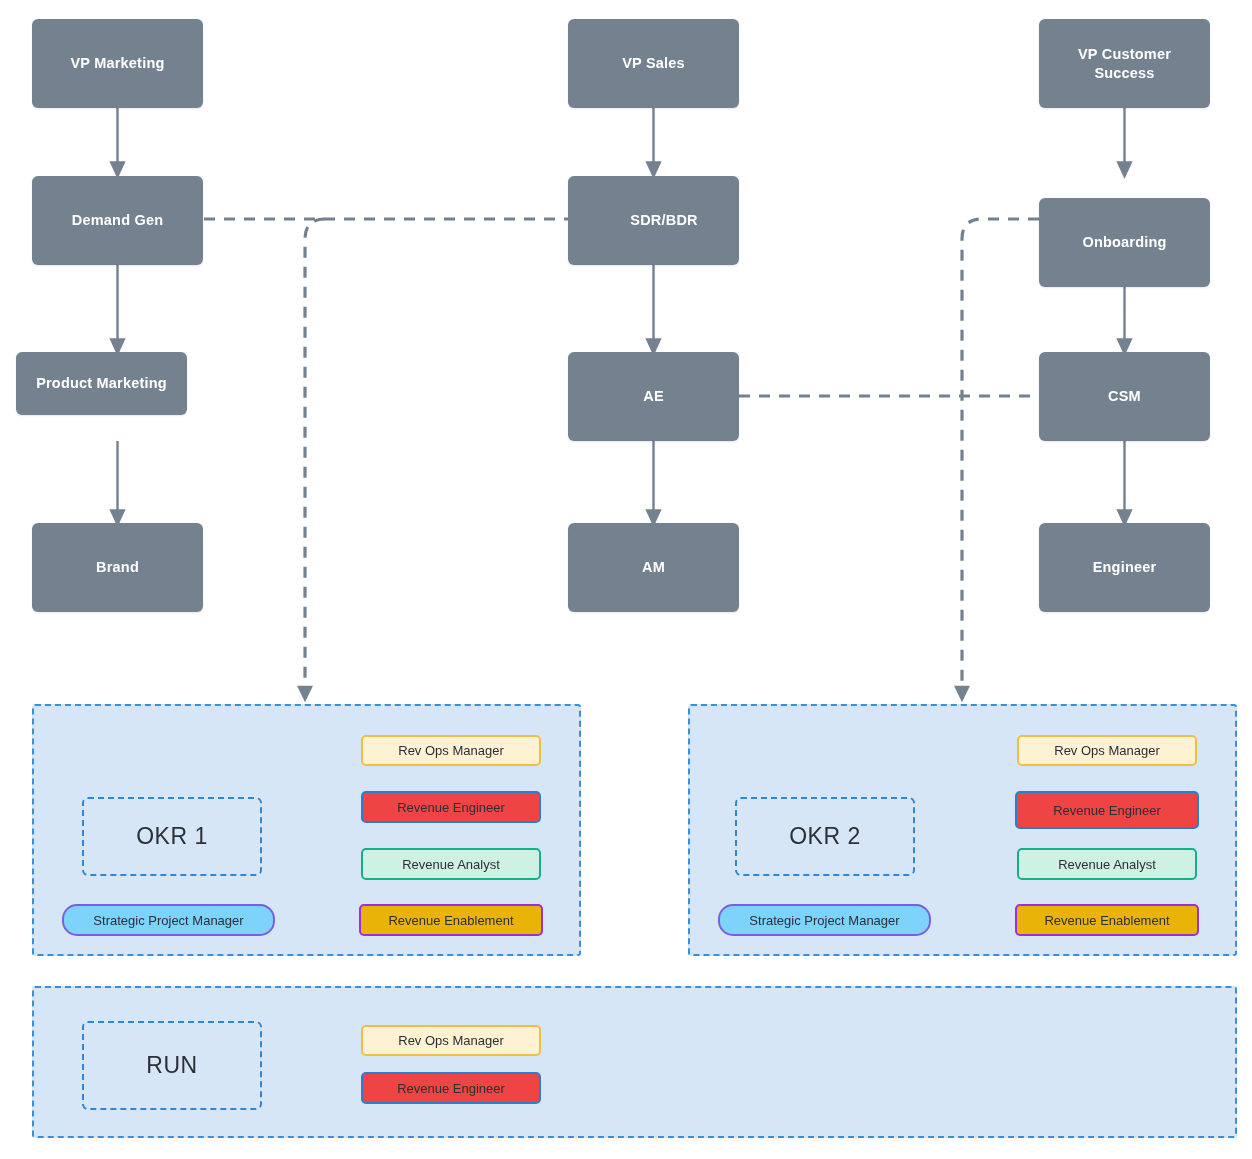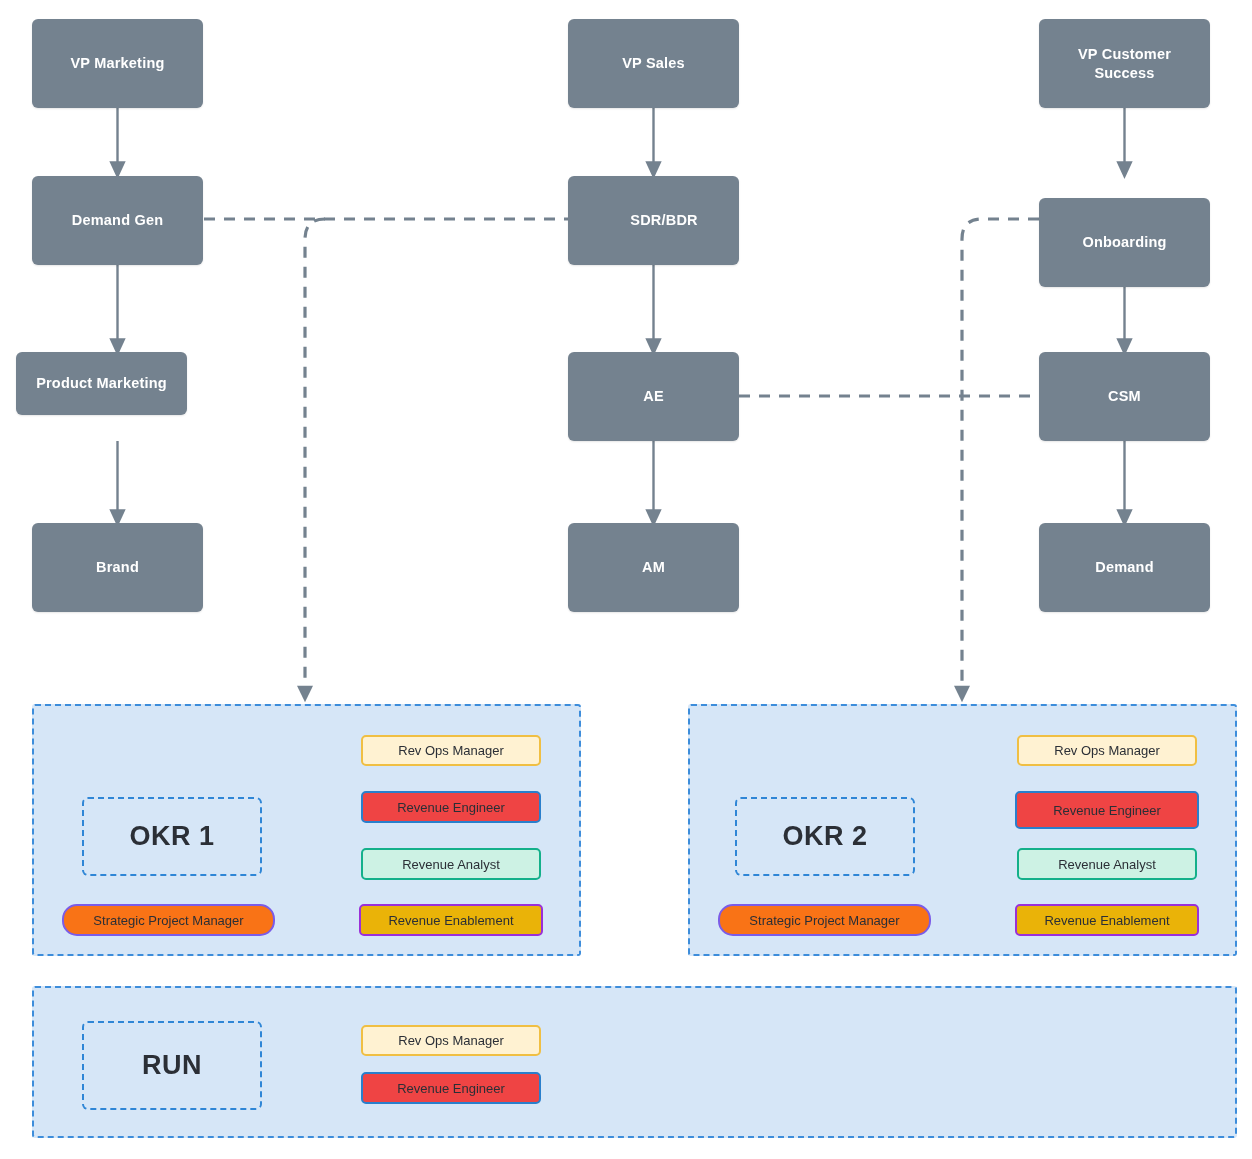--- a/index.html
+++ b/index.html
@@ -39,42 +39,42 @@
   }
   
   .grouplabel{
     position:absolute;
     box-sizing:border-box;
     border:2px dashed #2f86d6;
     border-radius:6px;
     background:transparent;
     display:flex;align-items:center;justify-content:center;
     color:#2b2f36;
-    font-size:27px;
-    font-weight:700;
+    font-size:23px;
+    font-weight:400;
     letter-spacing:.5px;
   }
   
   .chip{
     position:absolute;
     box-sizing:border-box;
     border-radius:5px;
     border-width:2px;
     border-style:solid;
     display:flex;align-items:center;justify-content:center;
     font-size:13px;
     color:#2b2f36;
     text-align:center;
     white-space:nowrap;
   }
   .chip.revops     {background:#fff2d2;border-color:#f0bf43;}
   .chip.reveng     {background:#ef4444;border-color:#2a7fcc;}
   .chip.revanalyst {background:#cdf2e4;border-color:#14b08a;}
   .chip.revenable  {background:#eab308;border-color:#9a30d8;}
-  .chip.spm        {background:#f97316;border-color:#7b5ce7;border-radius:15px;}
+  .chip.spm        {background:#7dd3fc;border-color:#7b5ce7;border-radius:15px;}
 </style>
 </head>
 <body>
 
 <div id="canvas">
 
   <svg id="wires" viewBox="0 0 1252 1159" width="1252" height="1159" aria-hidden="true">
     <defs>
       <marker id="ah" markerWidth="9" markerHeight="9" refX="4.2" refY="4.3" orient="auto" markerUnits="strokeWidth">
         <path d="M0.6,0.9 L8.0,4.3 L0.6,7.7 Z" fill="#74828f"></path>
@@ -141,21 +141,21 @@
     <span>VP Customer
 Success</span>
   </div>
   <div class="node" style="left:1039px;top:176px;width:171px;height:89px;margin-top:22px;">
     <span>Onboarding</span>
   </div>
   <div class="node" style="left:1039px;top:352px;width:171px;height:89px;">
     <span>CSM</span>
   </div>
   <div class="node" style="left:1039px;top:523px;width:171px;height:89px;">
-    <span>Demand</span>
+    <span>Engineer</span>
   </div>
 
   <div class="panel" style="left:32px;top:704px;width:549px;height:252px;">
 
     <div class="grouplabel" style="left:48px;top:91px;width:180px;height:79px;">
       <span>OKR 1</span>
     </div>
 
     <div class="chip spm" style="left:28px;top:198px;width:213px;height:32px;">
       <span>Strategic Project Manager</span>

